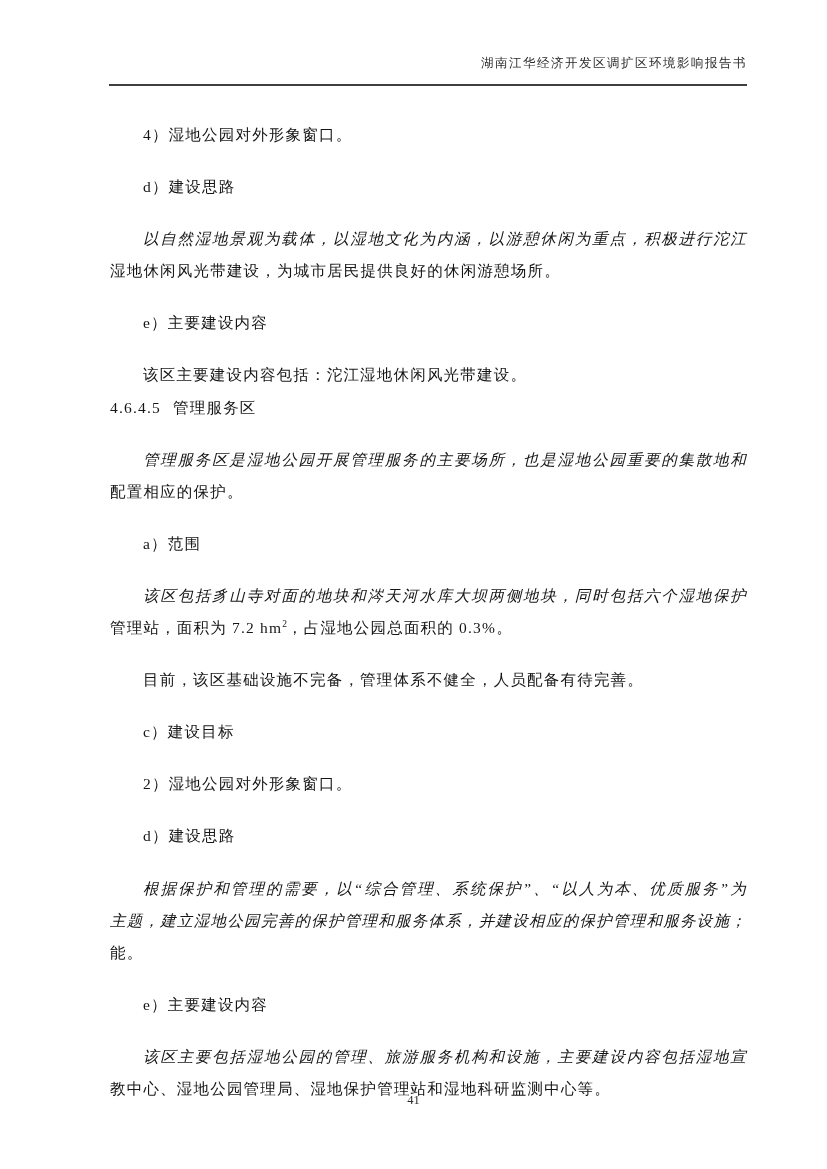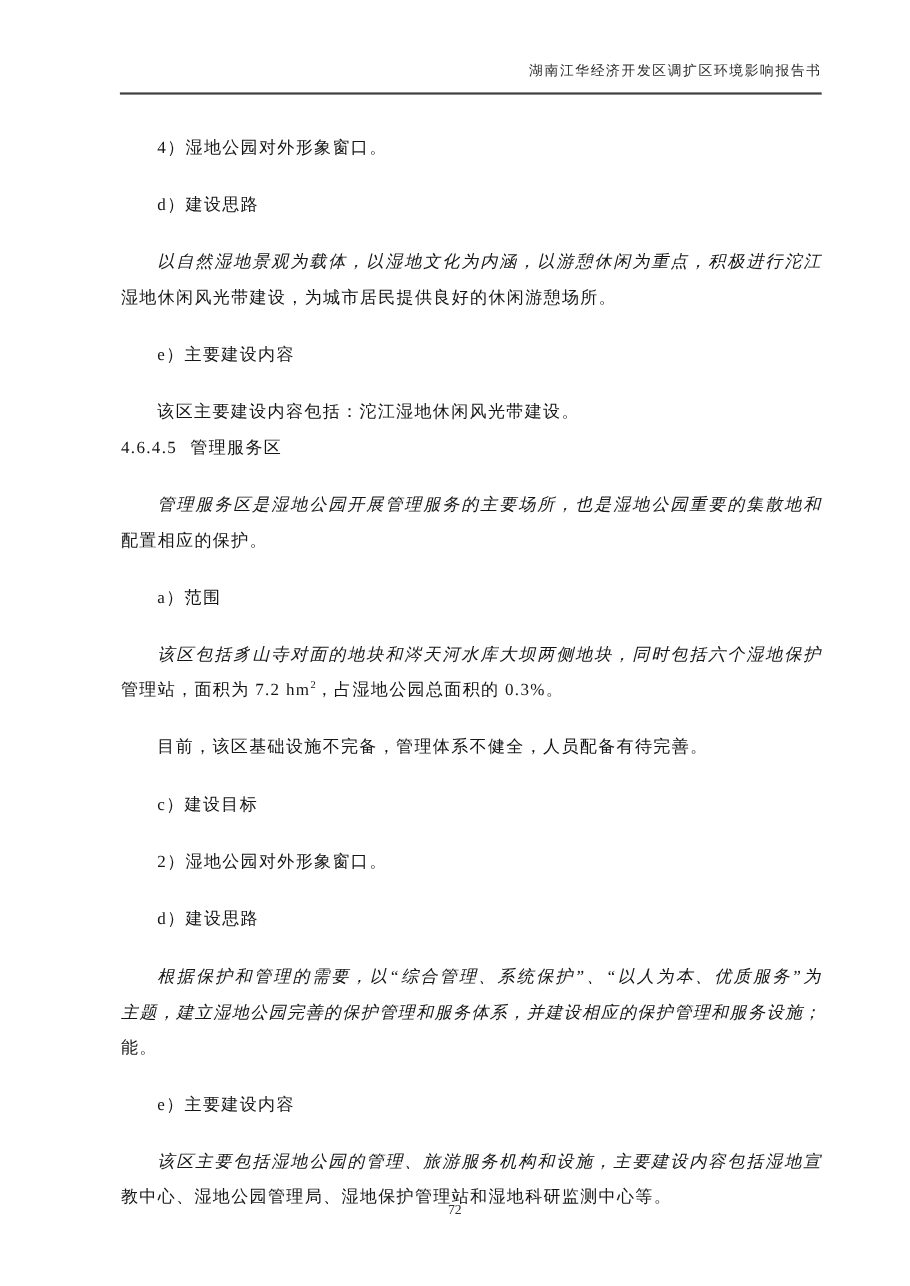--- a/index.html
+++ b/index.html
@@ -9,21 +9,21 @@
     font-family:"Liberation Serif","DejaVu Serif",serif;
     color:#1c1c1c;
     position:relative;
     overflow:hidden;
   }
   .page { position:absolute; left:0; top:0; width:827px; height:1169px; background:#ffffff; }
 
   .page-header {
     position:absolute; left:110px; top:54px; width:637px;
     text-align:right; font-size:12.5px; letter-spacing:1.5px;
-    color:#2a2a2a; line-height:20px; white-space:nowrap;
+    color:#2a2a2a; line-height:20px; white-space:nowrap;font-family:Liberation Mono, monospace;
   }
   .header-rule {
     position:absolute; left:109px; top:84px; width:638px;
     height:0; border-top:2px solid #3f3f3f;
   }
 
   .content {
     position:absolute; left:110px; top:99px; width:637px;
     font-size:15.5px; letter-spacing:1.2px; color:#151515;
   }
@@ -87,16 +87,16 @@
     <div class="line ind">d）建设思路</div>
     <div class="line ind jst">根据保护和管理的需要，以“综合管理、系统保护”、“以人为本、优质服务”为</div>
     <div class="line jst">主题，建立湿地公园完善的保护管理和服务体系，并建设相应的保护管理和服务设施；</div>
     <div class="line">能。</div>
     <div class="line ind">e）主要建设内容</div>
     <div class="line ind jst">该区主要包括湿地公园的管理、旅游服务机构和设施，主要建设内容包括湿地宣</div>
     <div class="line">教中心、湿地公园管理局、湿地保护管理站和湿地科研监测中心等。</div>
   </div>
 
   <div class="page-footer">
-    <span>72</span>
+    <span>41</span>
   </div>
 
 </div>
 
 </body></html>

